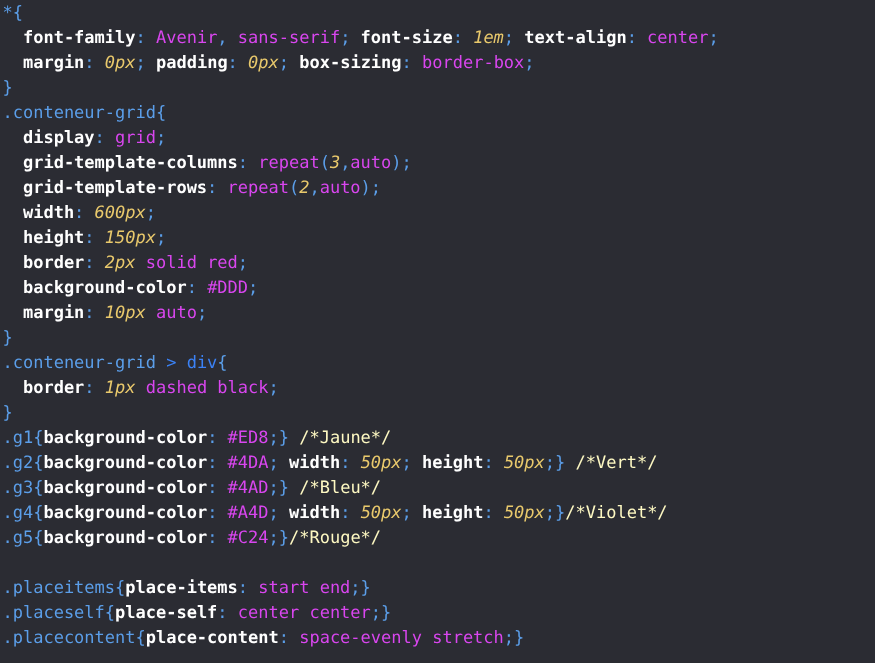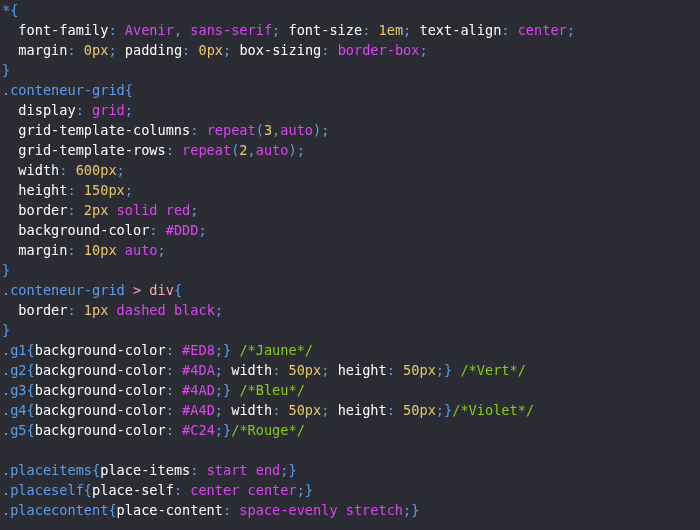--- a/index.html
+++ b/index.html
@@ -14,22 +14,22 @@
       box-sizing: border-box;
       font-family: "DejaVu Sans Mono", monospace;
       font-size: 13.6px;
       line-height: 20px;
       color: #ffffff;
       white-space: pre;
     }
     .line { height: 20px; padding-left: 2px; }
     .sel { color: #5b9ee9; }
     .punc { color: #5b9ee9; }
-    .prop { color: #ffffff; }
+    .prop { color: #ffffff; font-weight: bold; }
     .val { color: #d946ef; }
-    .num { color: #e9c96c; }
-    .com { color: #84cc16; }
-    .tag { color: #fca5a5; }
+    .num { color: #e9c96c; font-style: italic; }
+    .com { color: #fef9c3; }
+    .tag { color: #3b82f6; }
   </style>
 </head>
 <body>
 
 <div class="editor" id="editor"><div class="line"><span class="sel">*{</span></div><div class="line"><span class="prop">  font-family</span><span class="punc">: </span><span class="val">Avenir</span><span class="punc">, </span><span class="val">sans-serif</span><span class="punc">; </span><span class="prop">font-size</span><span class="punc">: </span><span class="num">1em</span><span class="punc">; </span><span class="prop">text-align</span><span class="punc">: </span><span class="val">center</span><span class="punc">;</span></div><div class="line"><span class="prop">  margin</span><span class="punc">: </span><span class="num">0px</span><span class="punc">; </span><span class="prop">padding</span><span class="punc">: </span><span class="num">0px</span><span class="punc">; </span><span class="prop">box-sizing</span><span class="punc">: </span><span class="val">border-box</span><span class="punc">;</span></div><div class="line"><span class="punc">}</span></div><div class="line"><span class="sel">.conteneur-grid{</span></div><div class="line"><span class="prop">  display</span><span class="punc">: </span><span class="val">grid</span><span class="punc">;</span></div><div class="line"><span class="prop">  grid-template-columns</span><span class="punc">: </span><span class="val">repeat</span><span class="punc">(</span><span class="num">3</span><span class="punc">,</span><span class="val">auto</span><span class="punc">);</span></div><div class="line"><span class="prop">  grid-template-rows</span><span class="punc">: </span><span class="val">repeat</span><span class="punc">(</span><span class="num">2</span><span class="punc">,</span><span class="val">auto</span><span class="punc">);</span></div><div class="line"><span class="prop">  width</span><span class="punc">: </span><span class="num">600px</span><span class="punc">;</span></div><div class="line"><span class="prop">  height</span><span class="punc">: </span><span class="num">150px</span><span class="punc">;</span></div><div class="line"><span class="prop">  border</span><span class="punc">: </span><span class="num">2px</span><span class="val"> solid red</span><span class="punc">;</span></div><div class="line"><span class="prop">  background-color</span><span class="punc">: </span><span class="val">#DDD</span><span class="punc">;</span></div><div class="line"><span class="prop">  margin</span><span class="punc">: </span><span class="num">10px</span><span class="val"> auto</span><span class="punc">;</span></div><div class="line"><span class="punc">}</span></div><div class="line"><span class="sel">.conteneur-grid </span><span class="tag">&gt; div</span><span class="sel">{</span></div><div class="line"><span class="prop">  border</span><span class="punc">: </span><span class="num">1px</span><span class="val"> dashed black</span><span class="punc">;</span></div><div class="line"><span class="punc">}</span></div><div class="line"><span class="sel">.g1{</span><span class="prop">background-color</span><span class="punc">: </span><span class="val">#ED8</span><span class="punc">;}</span><span class="com"> /*Jaune*/</span></div><div class="line"><span class="sel">.g2{</span><span class="prop">background-color</span><span class="punc">: </span><span class="val">#4DA</span><span class="punc">; </span><span class="prop">width</span><span class="punc">: </span><span class="num">50px</span><span class="punc">; </span><span class="prop">height</span><span class="punc">: </span><span class="num">50px</span><span class="punc">;}</span><span class="com"> /*Vert*/</span></div><div class="line"><span class="sel">.g3{</span><span class="prop">background-color</span><span class="punc">: </span><span class="val">#4AD</span><span class="punc">;}</span><span class="com"> /*Bleu*/</span></div><div class="line"><span class="sel">.g4{</span><span class="prop">background-color</span><span class="punc">: </span><span class="val">#A4D</span><span class="punc">; </span><span class="prop">width</span><span class="punc">: </span><span class="num">50px</span><span class="punc">; </span><span class="prop">height</span><span class="punc">: </span><span class="num">50px</span><span class="punc">;}</span><span class="com">/*Violet*/</span></div><div class="line"><span class="sel">.g5{</span><span class="prop">background-color</span><span class="punc">: </span><span class="val">#C24</span><span class="punc">;}</span><span class="com">/*Rouge*/</span></div><div class="line">&nbsp;</div><div class="line"><span class="sel">.placeitems{</span><span class="prop">place-items</span><span class="punc">: </span><span class="val">start end</span><span class="punc">;}</span></div><div class="line"><span class="sel">.placeself{</span><span class="prop">place-self</span><span class="punc">: </span><span class="val">center center</span><span class="punc">;}</span></div><div class="line"><span class="sel">.placecontent{</span><span class="prop">place-content</span><span class="punc">: </span><span class="val">space-evenly stretch</span><span class="punc">;}</span></div></div>
 
 </body></html>

